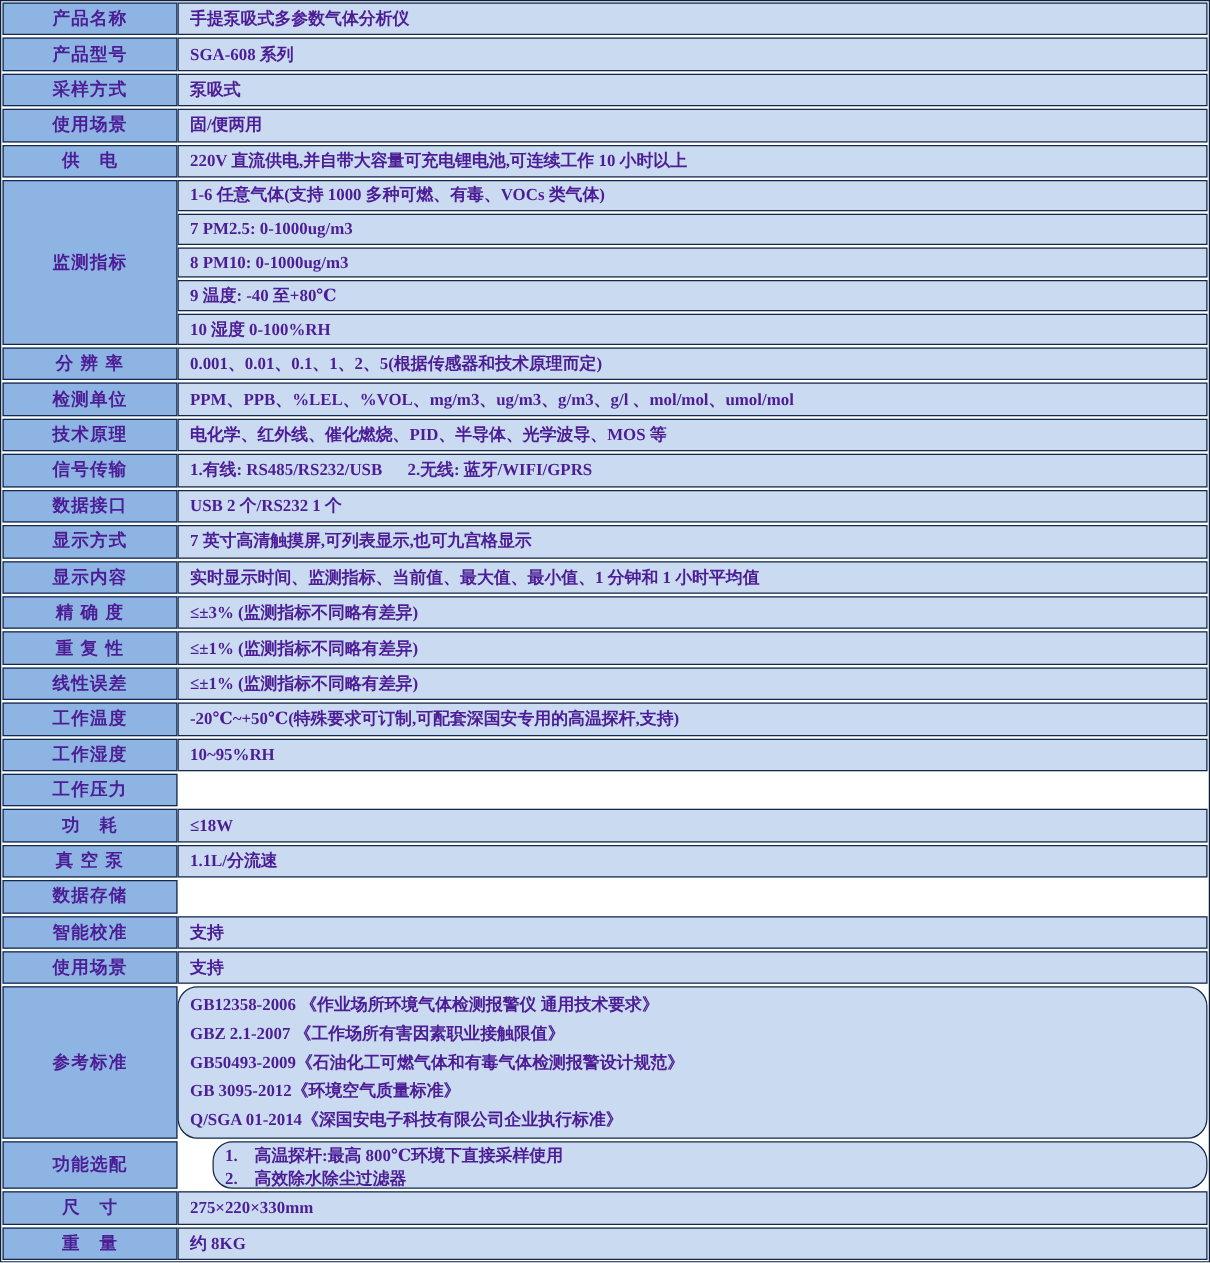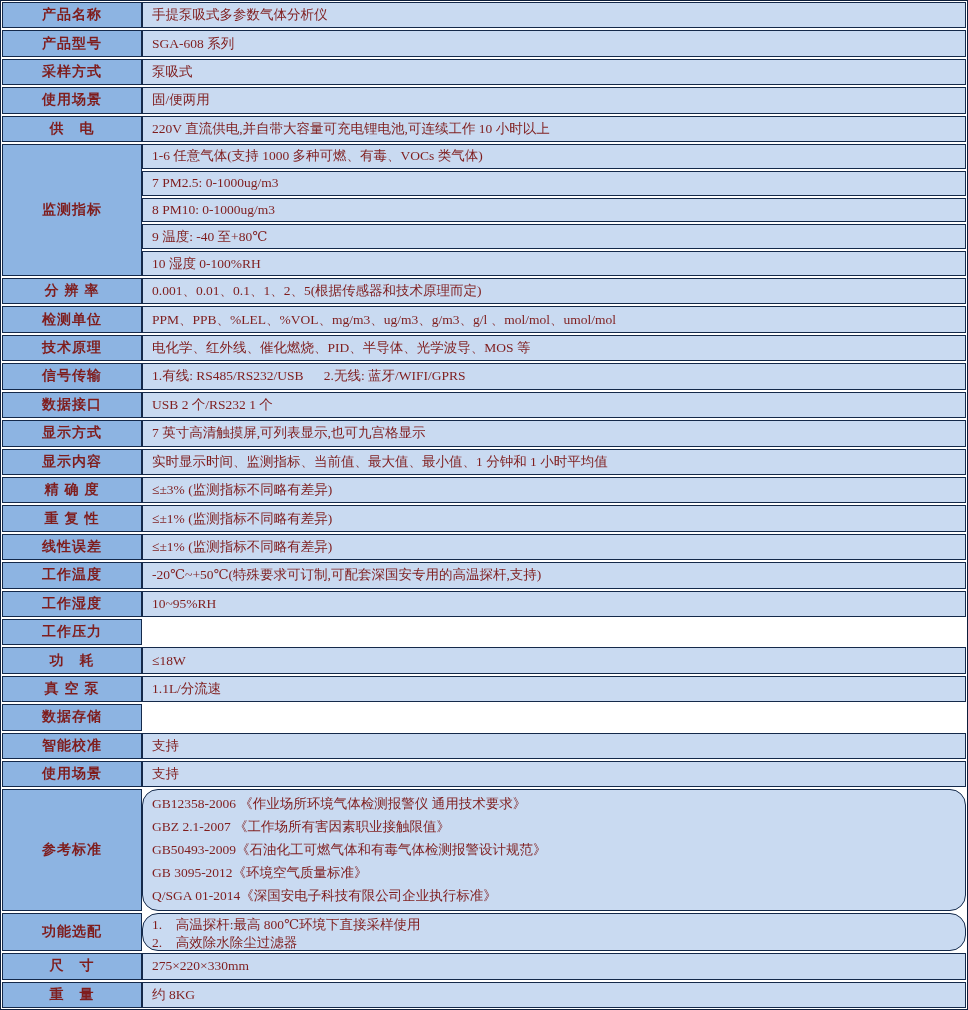--- a/index.html
+++ b/index.html
@@ -7,21 +7,21 @@
     width: 968px;
     height: 1010px;
     box-sizing: border-box;
     background: #ffffff;
     border: 1px solid #0d1f3c;
     padding: 1px;
     display: flex;
     flex-direction: column;
     gap: 2px;
     font-family: "Liberation Sans", sans-serif;
-    color: #7f1d1d;
+    color: #4c1d95;
   }
   .row {
     display: flex;
     flex: 1 1 0;
     min-height: 0;
   }
   .label-cell {
     width: 140px;
     box-sizing: border-box;
     background: #8db4e2;
@@ -34,20 +34,21 @@
     letter-spacing: 1px;
     text-align: center;
     flex-shrink: 0;
   }
   .value-area {
     flex: 1;
     display: flex;
     flex-direction: column;
     gap: 2px;
     min-width: 0;
+    font-weight: bold;
   }
   .value-cell {
     flex: 1;
     box-sizing: border-box;
     background: #c9daf1;
     border: 1px solid #14294a;
     display: flex;
     align-items: center;
     padding: 0 0 0 9px;
     font-family: "Liberation Serif", "DejaVu Serif", serif;
@@ -63,21 +64,21 @@
     border-radius: 16px;
   }
   .value-cell.merged .text-line {
     display: flex;
     align-items: center;
     flex: 1;
     white-space: pre-wrap;
   }
   .row.r-split { flex-grow: 5; }
   .row.r-ref   { flex-grow: 4.6; }
-  .row.r-func  { flex-grow: 1.45; }
+  .row.r-func  { flex-grow: 1.45; gap: 28px; }
 </style>
 </head>
 <body>
 
 <div class="spec-table" id="spec-table">
     <div class="row">
       <div class="label-cell">产品名称</div>
       <div class="value-area">
         <div class="value-cell">手提泵吸式多参数气体分析仪</div>
       </div>

